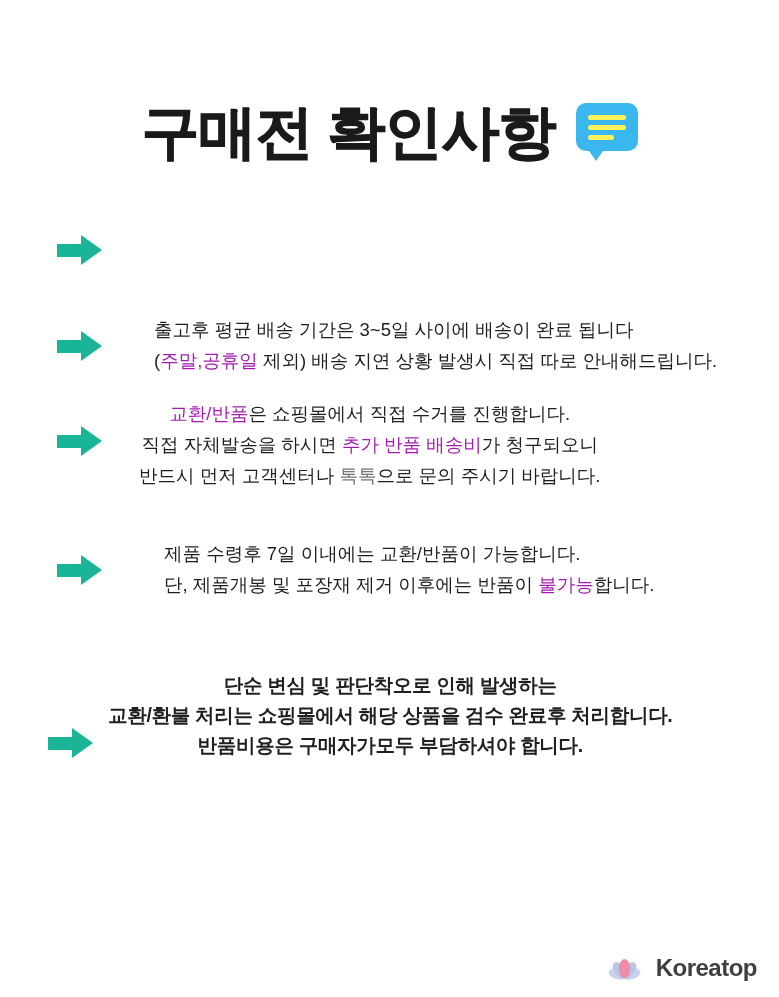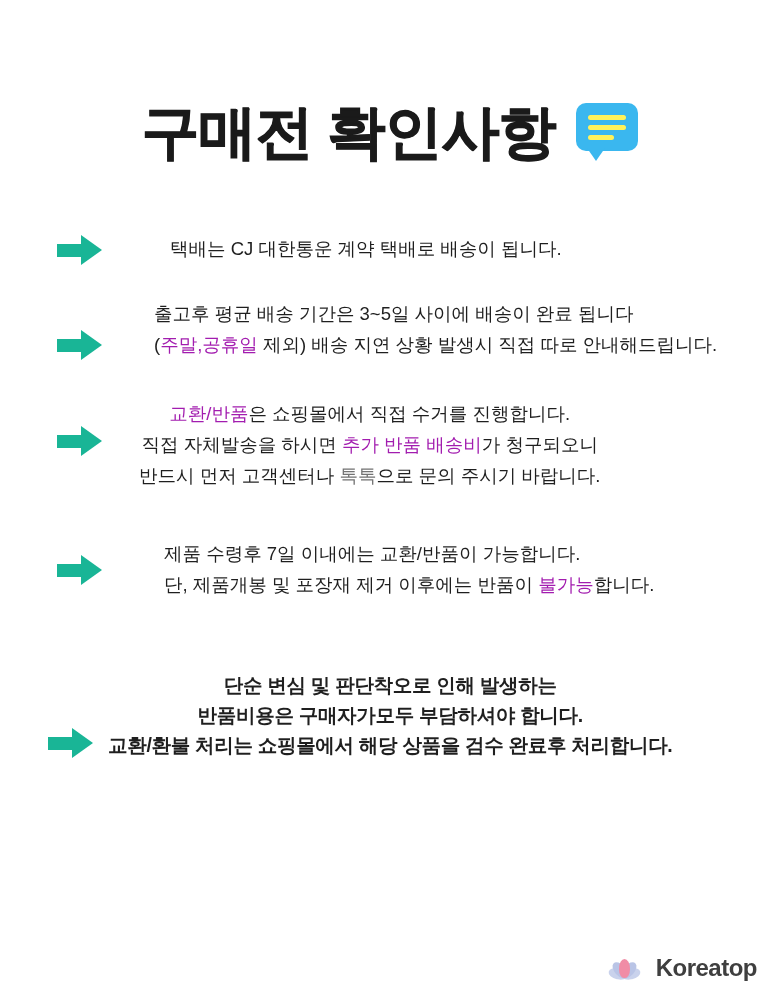--- a/index.html
+++ b/index.html
@@ -117,21 +117,21 @@
     white-space: nowrap;
   }
   .red { color: #a21caf; }
   .green { color: #737373; }
 
   
   #block-1 { left: 57px; top: 233px; }
   #block-1 .arrow { margin-top: 2px; }
   #block-1 .lines { padding-left: 53px; }
 
-  #block-2 { left: 57px; top: 298px; align-items: flex-end; }
+  #block-2 { left: 57px; top: 314px; }
   #block-2 .arrow { margin-top: 17px; }
   #block-2 .lines { padding-left: 37px; }
 
   #block-3 { left: 57px; top: 398px; }
   #block-3 .arrow { margin-top: 28px; }
   #block-3 .lines { padding-left: 22px; text-align: center; }
 
   #block-4 { left: 57px; top: 538px; }
   #block-4 .arrow { margin-top: 17px; }
   #block-4 .lines { padding-left: 47px; }
@@ -204,23 +204,20 @@
       <div class="line l2"></div>
       <div class="line l3"></div>
     </div>
   </div>
 
   <div class="block" id="block-1">
     <div class="arrow">
       <div class="shaft"></div>
         <div class="head"></div>
     </div>
-    <div class="lines">
-      <div><span>택배는 CJ 대한통운 계약 택배로 배송이 됩니다.</span></div>
-    </div>
   </div>
 
   <div class="block" id="block-2">
     <div class="arrow">
       <div class="shaft"></div>
         <div class="head"></div>
     </div>
     <div class="lines">
       <div><span>출고후 평균 배송 기간은 3~5일 사이에 배송이 완료 됩니다</span></div>
       <div>
@@ -260,22 +257,22 @@
     </div>
   </div>
 
   <div class="block" id="block-5">
     <div class="arrow">
       <div class="shaft"></div>
         <div class="head"></div>
     </div>
     <div class="lines">
       <div><span>단순 변심 및 판단착오로 인해 발생하는</span></div>
+      <div><span>교환/환불 처리는 쇼핑몰에서 해당 상품을 검수 완료후 처리합니다.</span></div>
       <div><span>반품비용은 구매자가모두 부담하셔야 합니다.</span></div>
-      <div><span>교환/환불 처리는 쇼핑몰에서 해당 상품을 검수 완료후 처리합니다.</span></div>
     </div>
   </div>
 
   <div class="footer">
     <div class="lotus">
       <div class="petal p4"></div>
       <div class="petal p5"></div>
       <div class="petal p2"></div>
       <div class="petal p3"></div>
       <div class="petal p1"></div>

